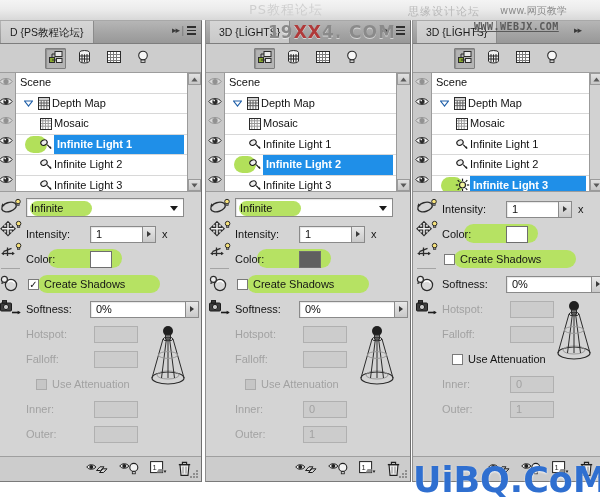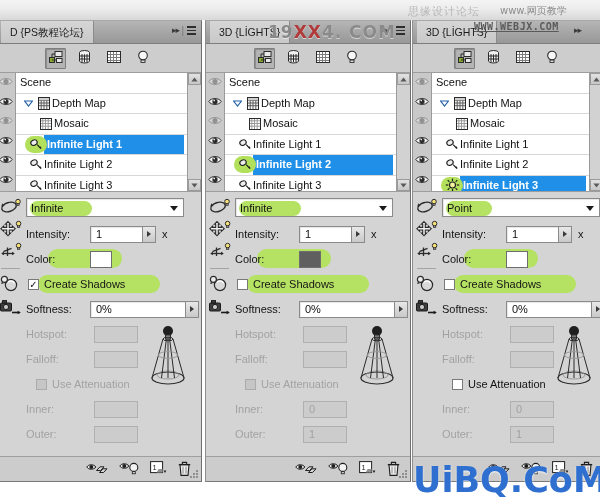--- a/index.html
+++ b/index.html
@@ -64,21 +64,21 @@
   .sb-up{top:0}.sb-dn{bottom:0}
 
   .trow{height:19.5px;line-height:19.5px;display:flex;align-items:center;
     border-bottom:1px solid #d8d8d8;position:relative;font-size:11px;color:#101010;padding-left:4px;}
   .trow.hdr{font-size:11px;color:#111;}
   .trow.sel .tlabel{background:#1f8fe8;color:#fff;font-weight:bold;
     display:block;flex:1;padding-left:3px;margin-right:3px;}
   .tlabel{white-space:nowrap;}
   .ind1{padding-left:4px}
   .ind2{padding-left:22px}
-  .ind3{padding-left:12px}
+  .ind3{padding-left:22px}
   .hl-round{position:absolute;left:9px;top:1px;width:22px;height:17px;border-radius:9px;
     background:#b2e05a;z-index:0;}
   .ticon{width:16px;display:inline-flex;align-items:center;justify-content:center;
     position:relative;z-index:1;flex:none;}
 
   
   .props{position:relative;height:245px;background:#d4d4d4;display:flex;}
   .toolcol{width:27px;flex:none;padding-top:6px;display:flex;flex-direction:column;align-items:center;gap:3px;}
   .toolcol .div{width:19px;height:1px;background:#a4a4a4;margin:4px 0 3px;}
   .pbody{flex:1;position:relative;padding:6px 6px 0 2px;}
@@ -133,20 +133,21 @@
     color:#5a5a5a;letter-spacing:.5px;font-family:"DejaVu Sans Mono",monospace;z-index:40;text-decoration:underline;}
   .wm-uibq{position:absolute;left:413px;top:460px;font-size:35px;font-weight:bold;
     color:#2f6fd0;font-family:"DejaVu Sans",sans-serif;z-index:40;letter-spacing:0px;
     text-shadow:0 1px 2px rgba(255,255,255,.8);}
   .bot-white{position:absolute;left:0;bottom:0;width:600px;height:20px;background:#fff;}
 </style>
 </head>
 <body>
 
 <div class="topband">
+  <div class="wm-top-center">PS教程论坛</div>
   <div class="wm-top-right1">思缘设计论坛</div>
   <div class="wm-top-right2">www.网页教学网.com</div>
 </div>
 <div class="bot-white"></div>
 
 <div id="panels-host">
     <div class="panel" id="panel-left">
       <div class="tabbar">
           <div class="tab">D {PS教程论坛}</div>
           <div class="tab-arrows">▸▸</div>
@@ -979,25 +980,20 @@
               </svg></span></div>
           <div><span><svg width="23" height="18" viewBox="0 0 23 18">
                 <rect x="1.5" y="5" width="11" height="8" rx="1" fill="#3e3e3e" stroke="#1c1c1c"></rect>
                 <circle cx="7" cy="9" r="2.6" fill="#c9c9c9" stroke="#1c1c1c"></circle>
                 <rect x="3.5" y="2.6" width="4" height="2.4" fill="#3e3e3e" stroke="#1c1c1c"></rect>
                 <path d="M13 14.5 L20.5 14.5" stroke="#1c1c1c" stroke-width="1.6" fill="none"></path>
                 <path d="M21.8 14.5 L18.6 12.7 L18.6 16.3Z" fill="#1c1c1c"></path>
               </svg></span></div>
         </div>
         <div class="pbody">
-          <div class="combo" style="width:158px;margin-bottom:6px;">
-          <div class="combo-hl" style="width:46px;"></div>
-          <span class="cval">Point</span>
-          <span class="carrow"></span>
-        </div>
           <div class="row">
           <span class="lbl" style="width:58px;">Intensity:</span>
           <div class="field" style="width:53px;margin-left:6px;">1</div>
           <div class="spin"></div>
           <span class="lbl" style="margin-left:6px;">x</span>
         </div>
           <div class="row">
           <div class="hl" style="left:22px;top:1px;width:74px;height:19px;"></div>
           <span class="lbl" style="width:58px;">Color:</span>
           <div class="swatch" style="margin-left:6px;background:#ffffff;"></div>

